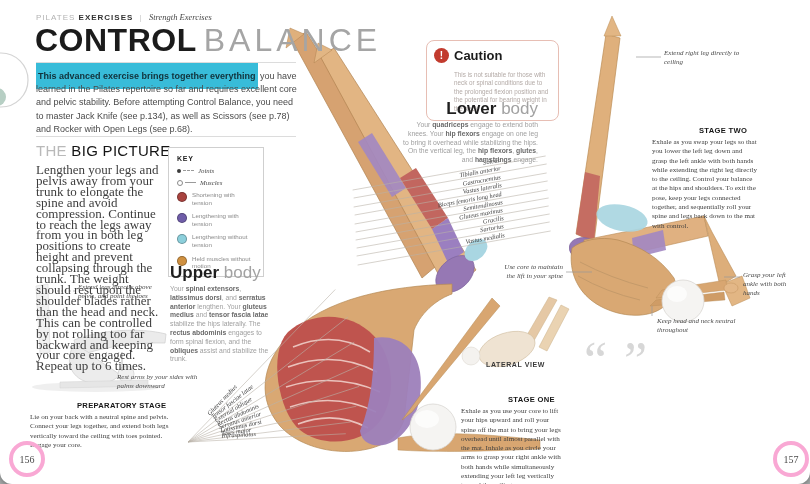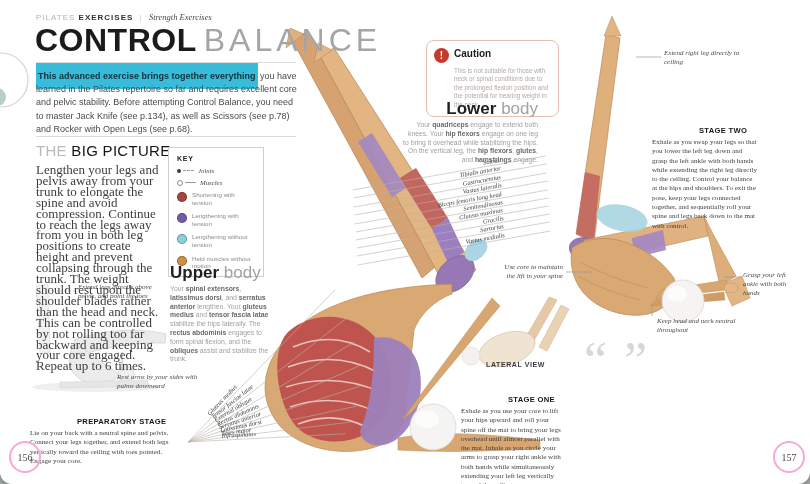--- a/index.html
+++ b/index.html
@@ -39,21 +39,21 @@
   .kline{width:11px;border-top:1px solid #9a9a9a;margin-left:2px;}
   .key-item{display:flex;align-items:flex-start;margin-bottom:6px;}
   .key-swatch{width:8px;height:8px;border-radius:50%;border:1.5px solid rgba(0,0,0,.28);flex:0 0 auto;margin-top:1px;}
   .key-label{font-size:6.2px;line-height:7.6px;color:#8a8a8a;margin-left:5px;width:62px;}
 
   
   .caution{width:133px;box-sizing:border-box;border:1px solid #e7beb4;border-radius:8px;
            padding:7px 8px 7px 27px;background:#fff;}
   .caution-icon{position:absolute;left:7px;top:7px;width:15px;height:15px;border-radius:50%;
                 color:#fff;font-weight:bold;font-size:10px;text-align:center;line-height:15px;}
-  .caution-title{font-size:10px;font-weight:bold;color:#1c1c1c;margin-bottom:8px;}
+  .caution-title{font-size:13px;font-weight:bold;color:#1c1c1c;margin-bottom:8px;}
   .caution-body{font-size:6.3px;line-height:8.4px;color:#b3aaa6;}
 
   
   .note-head{font-size:17px;margin-bottom:2px;}
   .note-head .b{font-weight:bold;color:#1f1f1f;}
   .note-head .l{color:#a2a2a2;}
   .note-body{font-size:6.8px;line-height:8.8px;color:#a0a0a0;}
   .note-body .b{font-weight:bold;color:#6a6a6a;}
   .ta-r{text-align:right;}
 
@@ -66,21 +66,21 @@
   .lateral{font-size:7px;font-weight:bold;letter-spacing:.6px;color:#3a3a3a;}
 
   
   .quote-marks{font-family:"Liberation Serif",serif;font-size:52px;line-height:30px;color:#d7d7d7;letter-spacing:2px;}
   .quote-text{font-family:"Liberation Serif",serif;font-size:14.5px;line-height:18.5px;color:#262626;margin-top:8px;}
   .q-i{font-style:italic;}
   .q-bi{font-style:italic;font-weight:bold;}
   .q-b{font-weight:bold;}
 
   
-  .pageno{width:28px;height:28px;border:2px solid #f9a8d4;border-radius:50%;
+  .pageno{width:28px;height:28px;border:4px solid #f9a8d4;border-radius:50%;
           font-family:"Liberation Serif",serif;font-size:10px;color:#4a4a4a;
           display:flex;align-items:center;justify-content:center;}
 
   
   .mlabel{font-family:"Liberation Serif",serif;font-style:italic;font-size:6.4px;fill:#3e3e3e;}
   svg{display:block;}
 </style>
 </head>
 <body>
 
@@ -319,21 +319,21 @@
 
   <div class="abs ann" style="left:78px;top:283px;width:80px">Extend legs directly above pelvis, and point the toes</div>
   <div class="abs ann" style="left:117px;top:373px;width:98px">Rest arms by your sides with palms downward</div>
   <div class="abs ann" style="left:664px;top:49px;width:88px">Extend right leg directly to ceiling</div>
   <div class="abs ann ta-r" style="left:497px;top:263px;width:66px">Use core to maintain the lift in your spine</div>
   <div class="abs ann" style="left:743px;top:271px;width:58px">Grasp your left ankle with both hands</div>
   <div class="abs ann" style="left:657px;top:317px;width:92px">Keep head and neck neutral throughout</div>
 
   <div class="abs lateral" style="left:486px;top:361px">LATERAL VIEW</div>
 
-  <div class="abs" style="left:30px;top:417px;width:140px">
+  <div class="abs" style="left:30px;top:401px;width:140px">
     <div class="stage-head">PREPARATORY STAGE</div>
     <div class="stage-body">Lie on your back with a neutral spine and pelvis. Connect your legs together, and extend both legs vertically toward the ceiling with toes pointed. Engage your core.</div>
   </div>
 
   <div class="abs" style="left:461px;top:395px;width:104px">
     <div class="stage-head">STAGE ONE</div>
     <div class="stage-body">Exhale as you use your core to lift your hips upward and roll your spine off the mat to bring your legs overhead until almost parallel with the mat. Inhale as you circle your arms to grasp your right ankle with both hands while simultaneously extending your left leg vertically toward the ceiling.</div>
   </div>
 
   <div class="abs" style="left:652px;top:126px;width:106px">

